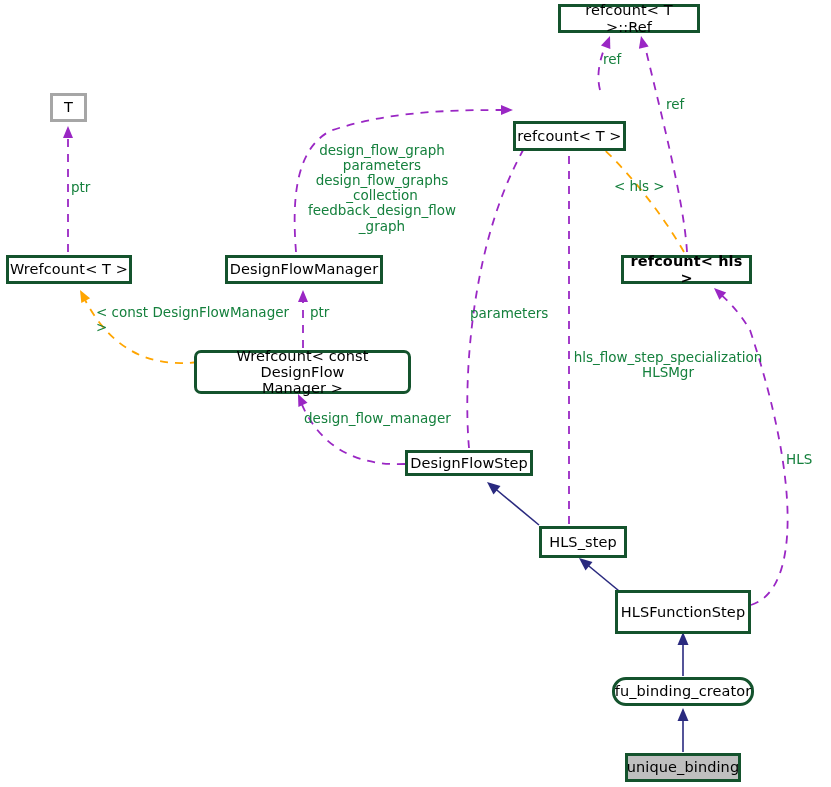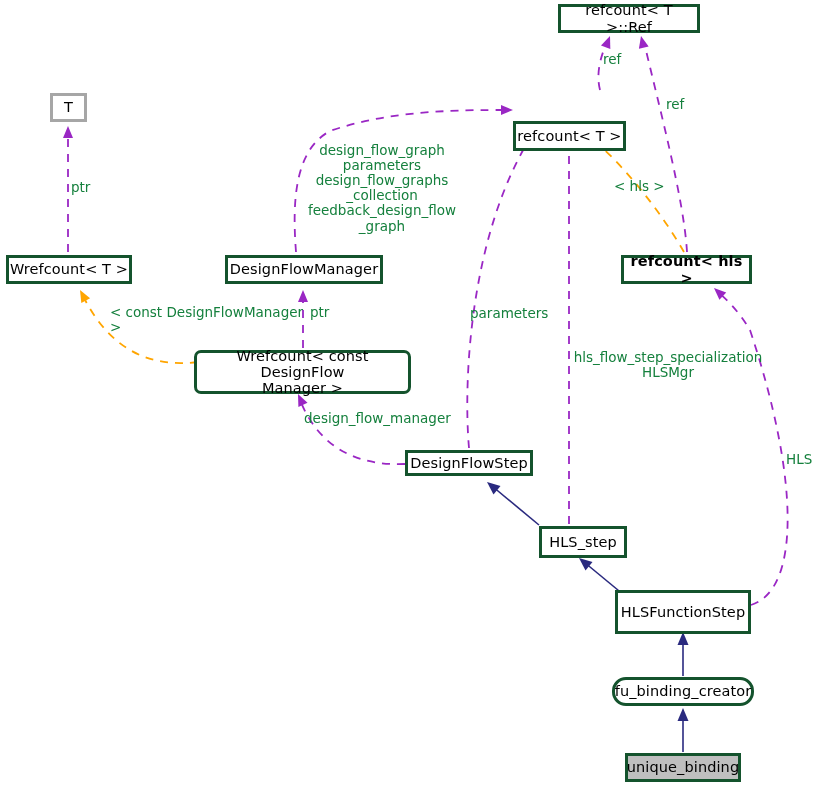--- a/index.html
+++ b/index.html
@@ -117,21 +117,21 @@
   <div id="label-layer">
       <div class="edge-label" style="left: 603px; top: 52px; width: 34px; text-align: left;">ref</div>
       <div class="edge-label" style="left: 666px; top: 97px; width: 34px; text-align: left;">ref</div>
       <div class="edge-label" style="left: 71px; top: 180px; width: 34px; text-align: left;">ptr</div>
       <div class="edge-label" style="left: 302px; top: 143px; width: 160px; text-align: center;">design_flow_graph
 parameters
 design_flow_graphs
 _collection
 feedback_design_flow
 _graph</div>
-      <div class="edge-label" style="left: 96px; top: 305px; width: 200px; text-align: left; margin-left: 14px;">&lt; const DesignFlowManager &gt;</div>
+      <div class="edge-label" style="left: 96px; top: 305px; width: 200px; text-align: left;">&lt; const DesignFlowManager &gt;</div>
       <div class="edge-label" style="left: 310px; top: 305px; width: 34px; text-align: left;">ptr</div>
       <div class="edge-label" style="left: 614px; top: 179px; width: 60px; text-align: left;">&lt; hls &gt;</div>
       <div class="edge-label" style="left: 470px; top: 306px; width: 90px; text-align: left;">parameters</div>
       <div class="edge-label" style="left: 304px; top: 411px; width: 160px; text-align: left;">design_flow_manager</div>
       <div class="edge-label" style="left: 573px; top: 350px; width: 190px; text-align: center;">hls_flow_step_specialization
 HLSMgr</div>
       <div class="edge-label" style="left: 786px; top: 452px; width: 40px; text-align: left;">HLS</div>
     </div>
 </div>
 

